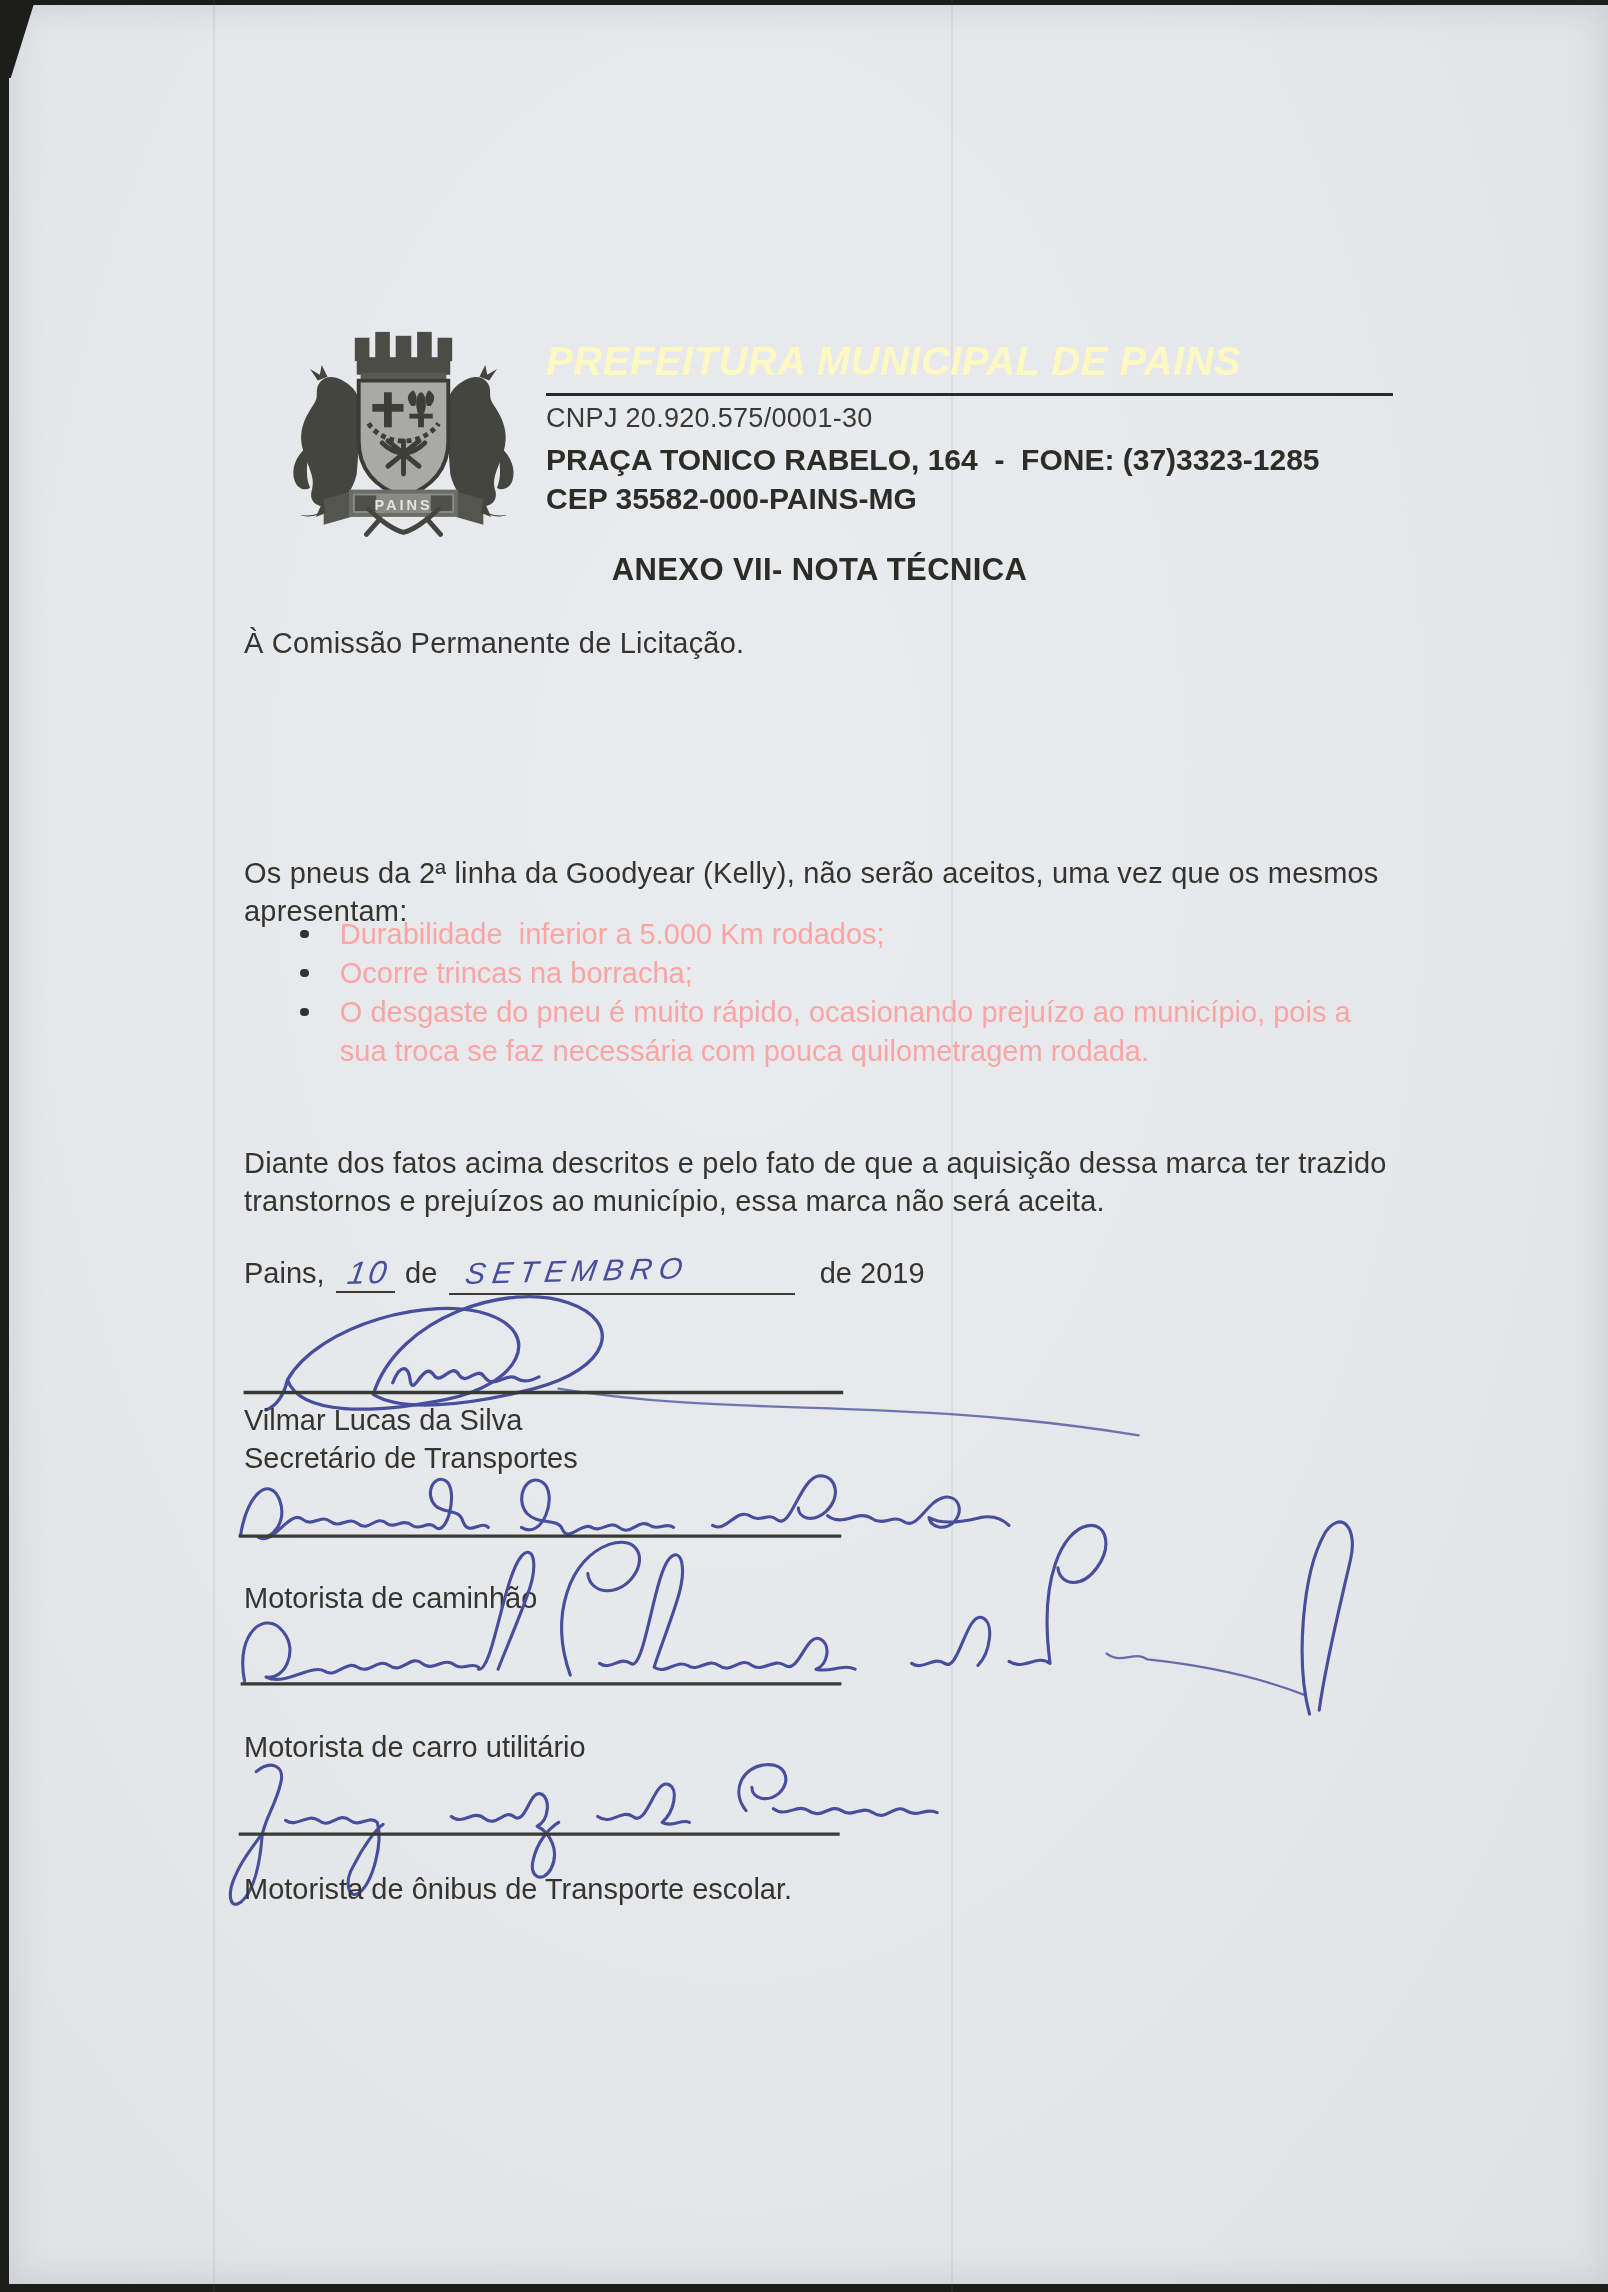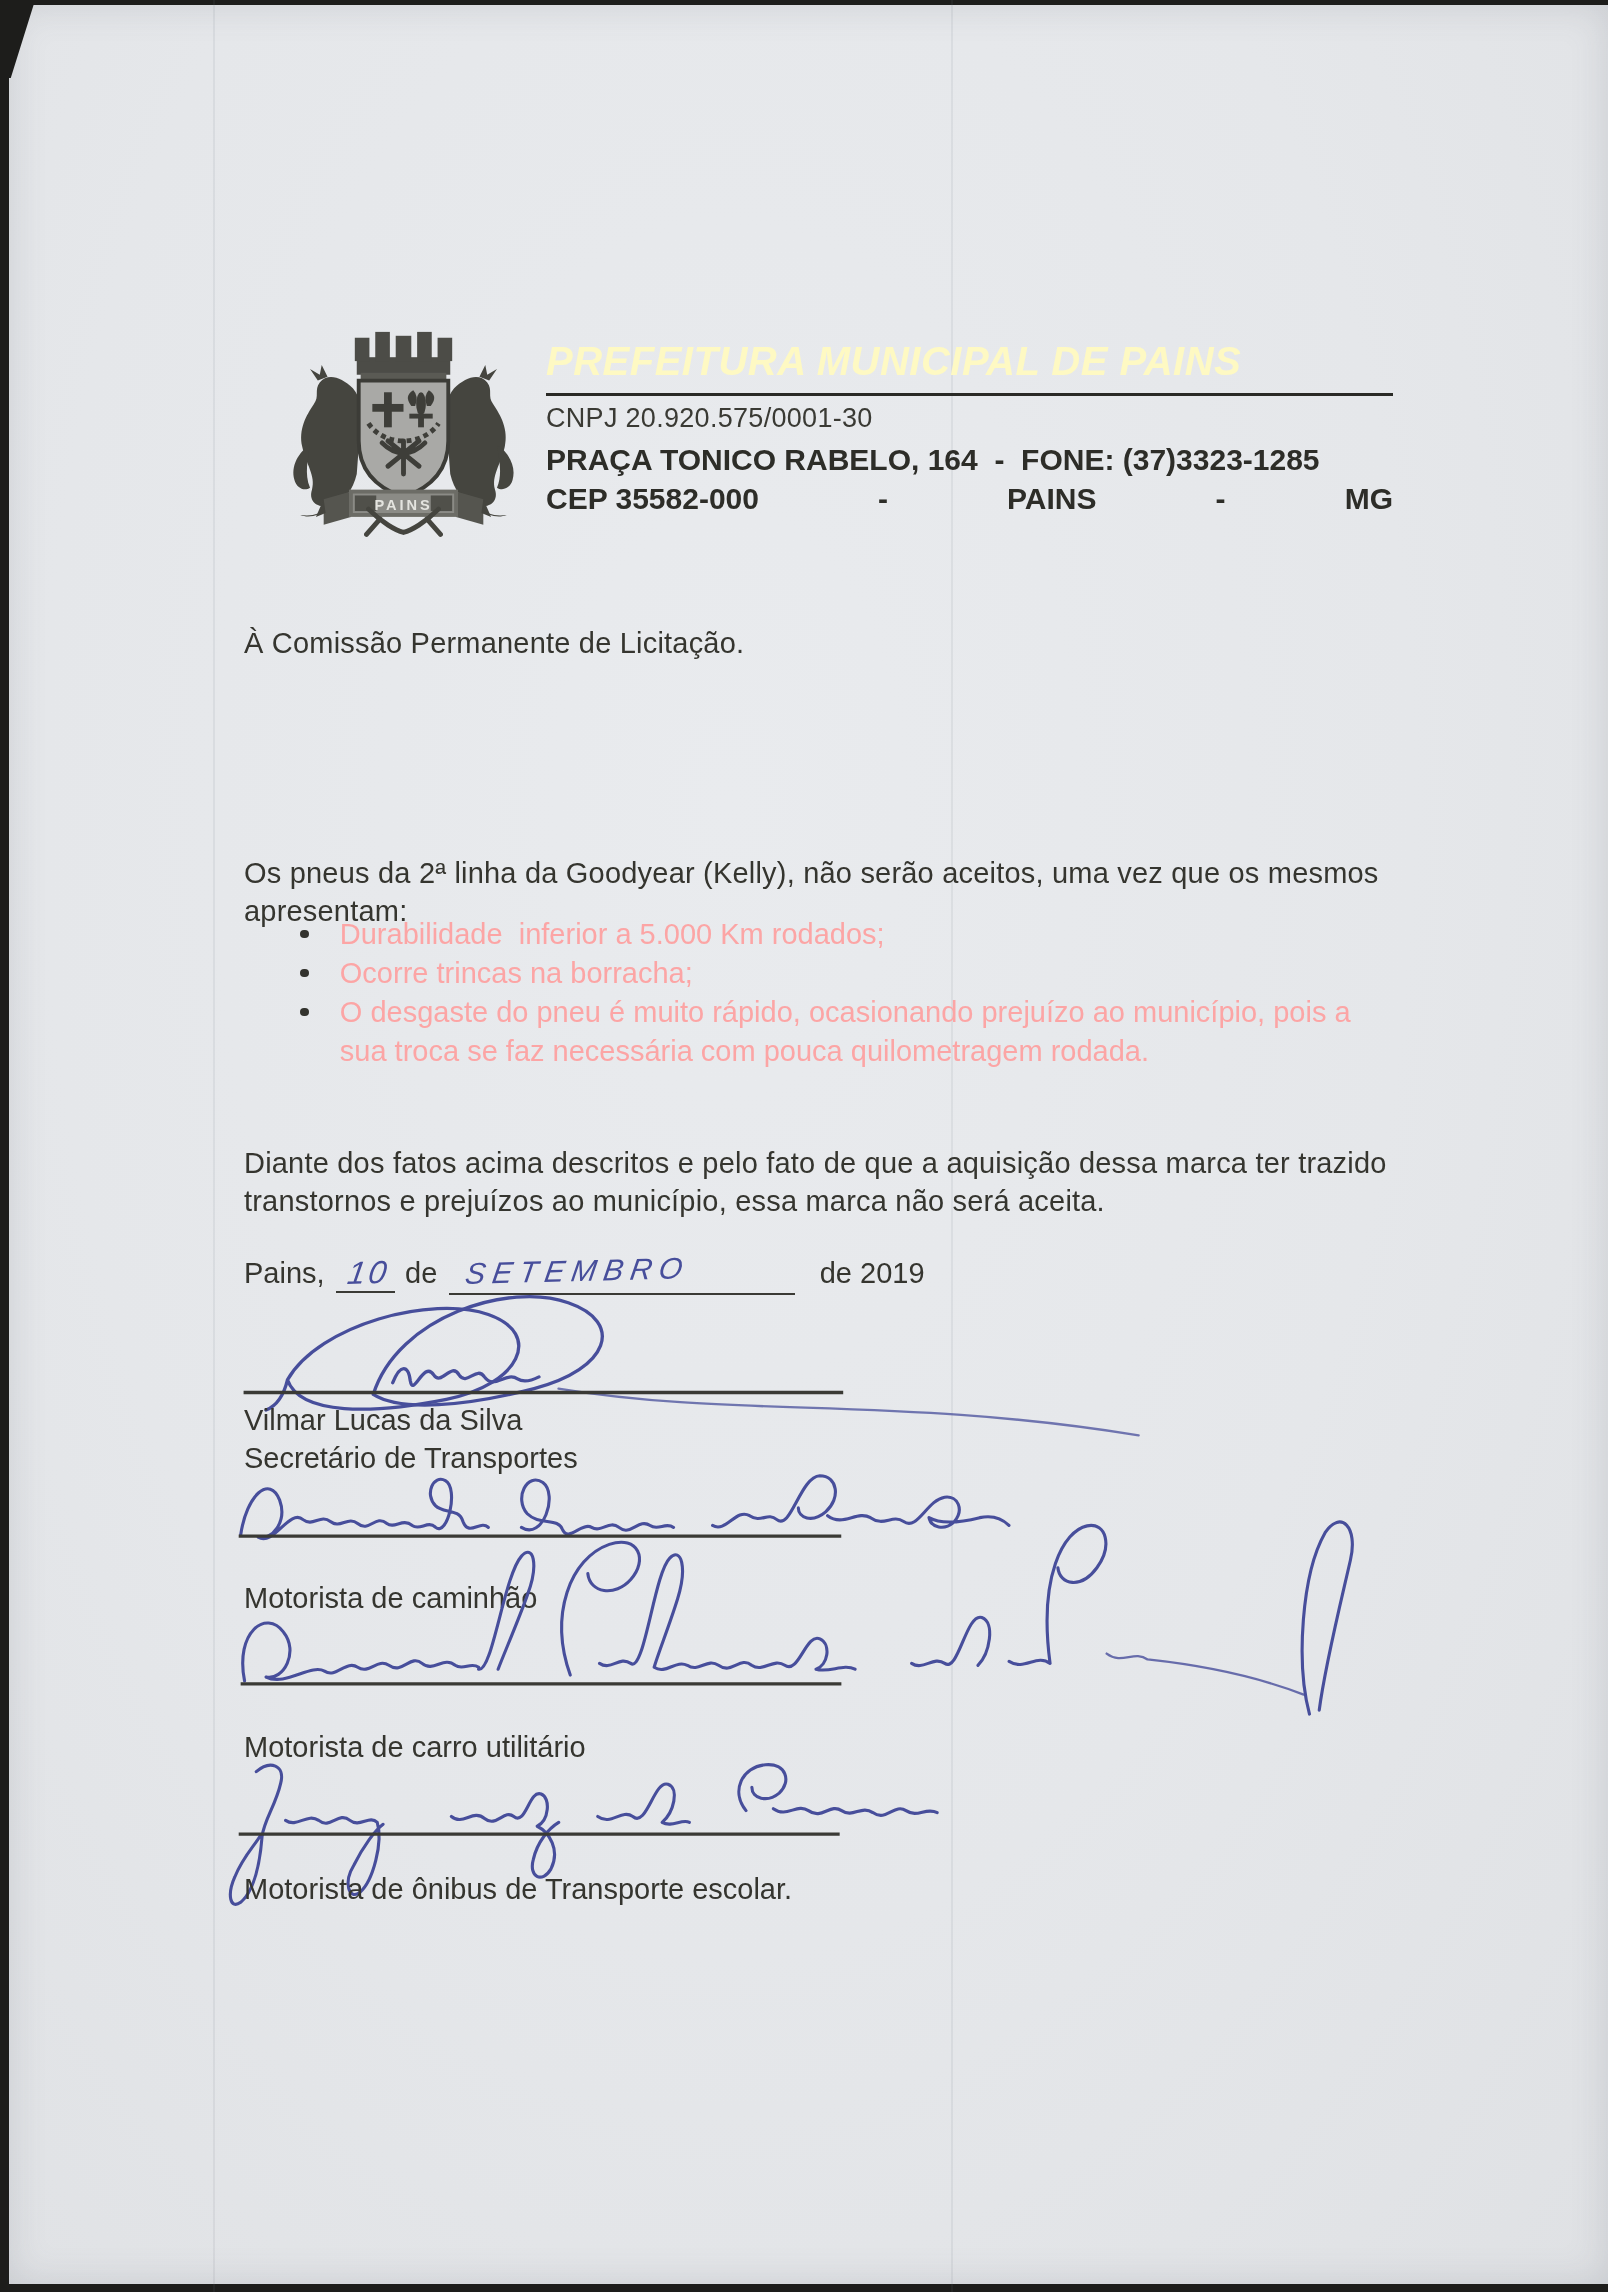--- a/index.html
+++ b/index.html
@@ -13,21 +13,21 @@
 
   .abs{position:absolute;}
   .t{color:#35352f;font-size:29px;line-height:38px;letter-spacing:0.2px;}
   .pre{white-space:pre;}
 
   
   .hdr-title{font-size:40px;font-weight:bold;font-style:italic;color:#fef9c3;letter-spacing:0.5px;
              border-bottom:3.9px solid #2a2a26;padding-bottom:9px;white-space:nowrap;}
   .hdr-cnpj{font-size:27px;color:#3a3a34;margin-top:6.8px;text-align:left;letter-spacing:0.3px;}
   .hdr-addr{font-size:30px;font-weight:bold;color:#2d2d28;margin-top:8.8px;}
-  .hdr-cep{display:flex;justify-content:space-between;font-size:30px;font-weight:bold;color:#2d2d28;margin-top:5.9px;}
+  .hdr-cep{display:flex;font-size:30px;font-weight:bold;color:#2d2d28;margin-top:5.9px;}
 
   .doc-title{font-size:31px;font-weight:bold;color:#2c2c27;text-align:center;letter-spacing:0.4px;}
 
   .bullets{width:1102px;}
   .b-item{display:flex;align-items:flex-start;}
   .b-dot{width:8.8px;height:8.8px;border-radius:50%;background:#33332e;margin:14.6px 31px 0 0;flex:0 0 auto;}
   .b-text{font-size:29px;line-height:39px;color:#fca5a5;white-space:pre-wrap;}
 
   
   .dateline{font-size:29px;color:#35352f;white-space:nowrap;}
@@ -118,20 +118,21 @@
     <div class="hdr-addr pre">PRAÇA TONICO RABELO, 164  -  FONE: (37)3323-1285</div>
     <div class="hdr-cep">
       <span>CEP 35582-000</span>
       <span>-</span>
       <span>PAINS</span>
       <span>-</span>
       <span>MG</span>
     </div>
   </div>
 
+  <div class="abs doc-title" style="left:244px;top:552px;width:1151px">ANEXO VII- NOTA TÉCNICA</div>
 
   <div class="abs t" style="left:244px;top:624px;width:1161px">À Comissão Permanente de Licitação.</div>
 
 
   <div class="abs t" style="left:244px;top:854px;width:1165px">Os pneus da 2ª linha da Goodyear (Kelly), não serão aceitos, uma vez que os mesmos apresentam:</div>
 
   <div class="abs bullets" style="left:300px;top:915px">
     <div class="b-item">
       <span class="b-dot"></span>
       <span class="b-text">Durabilidade  inferior a 5.000 Km rodados;</span>

